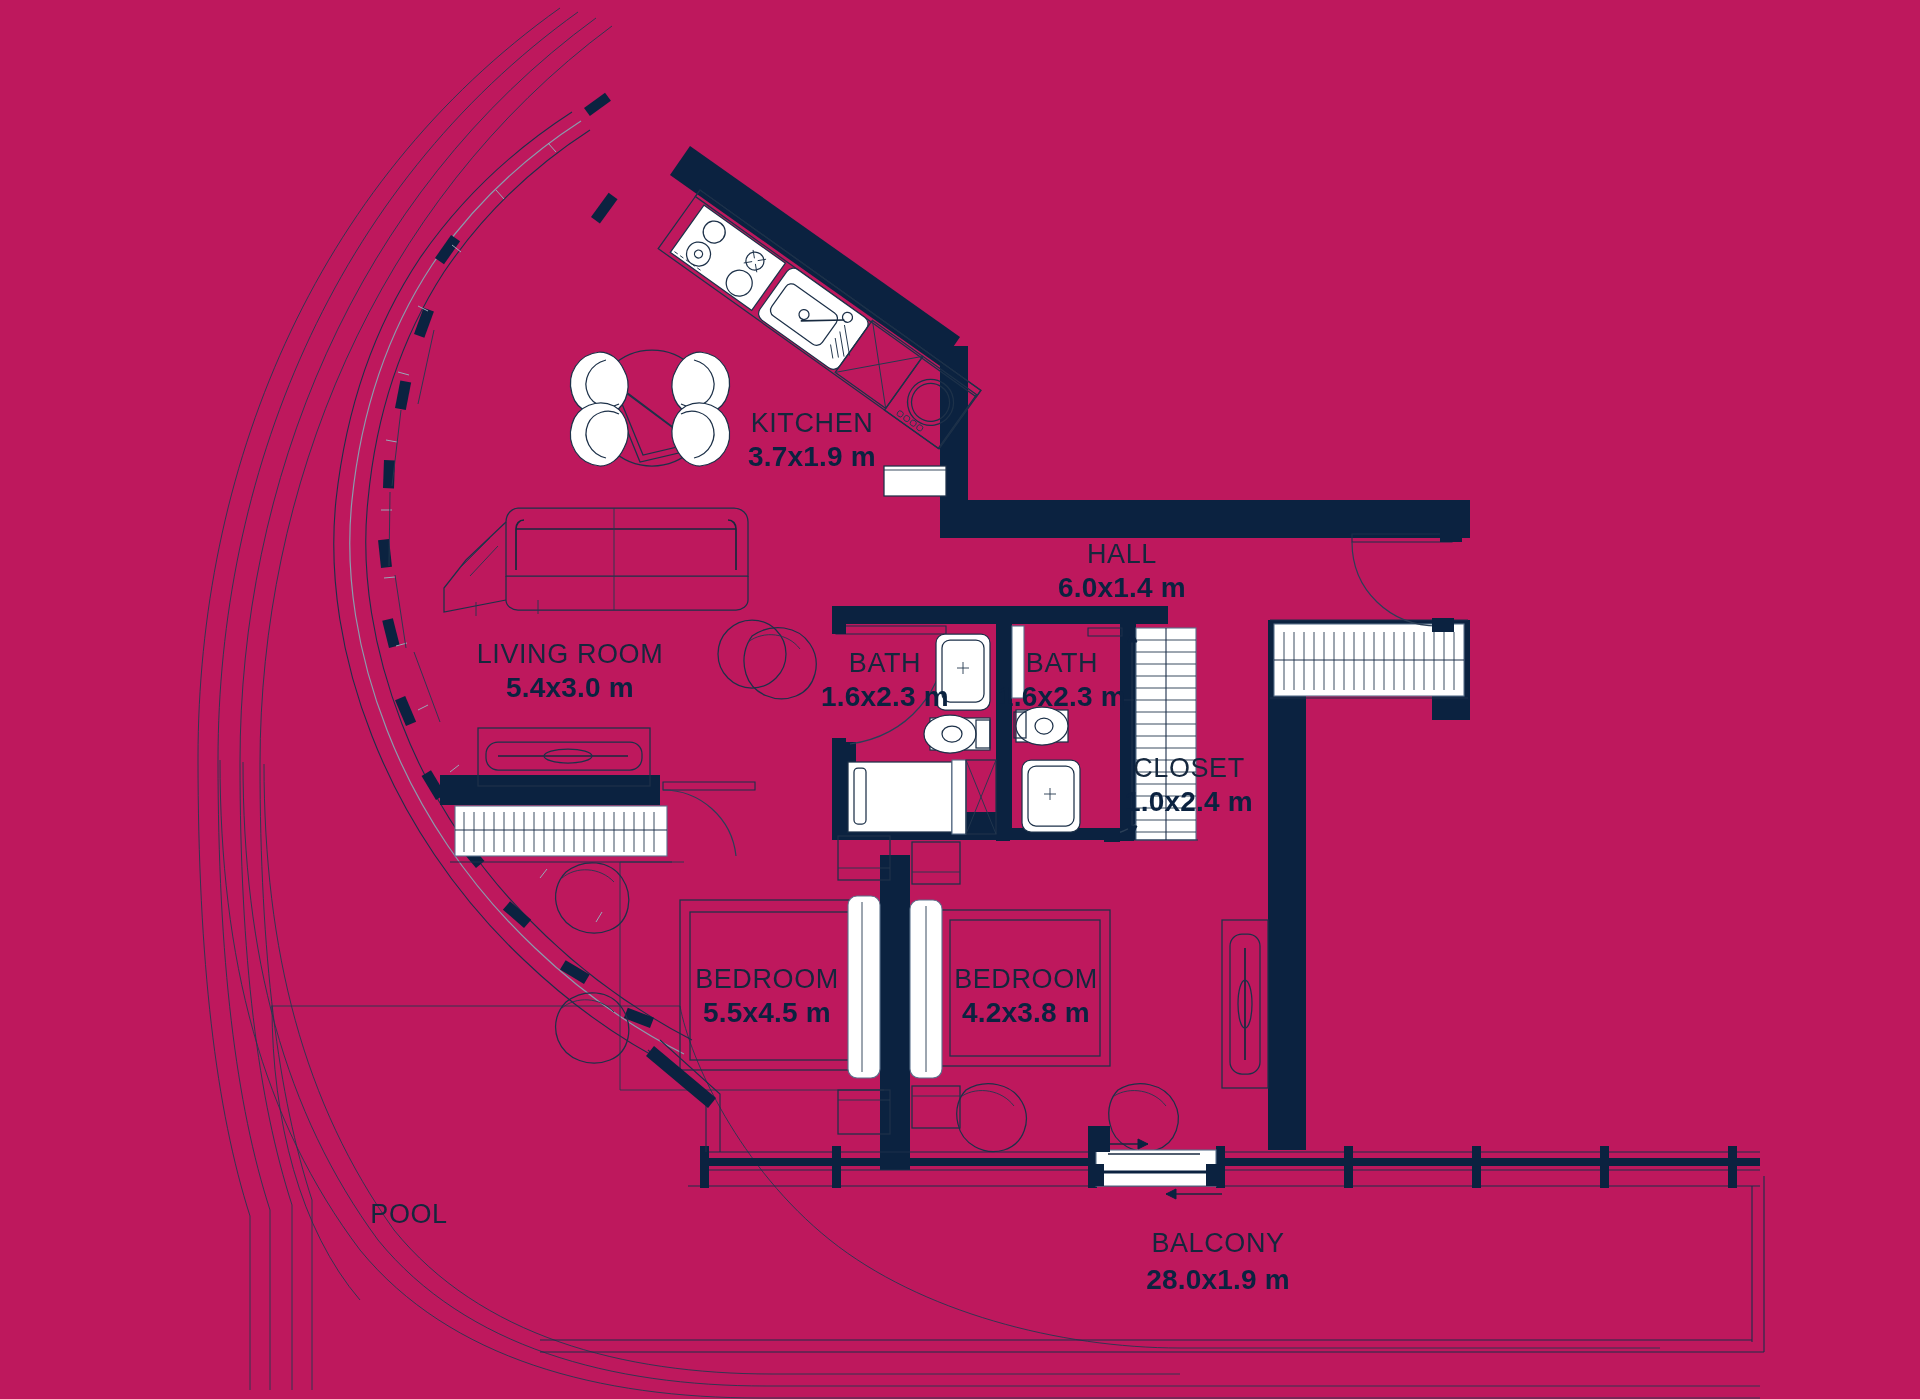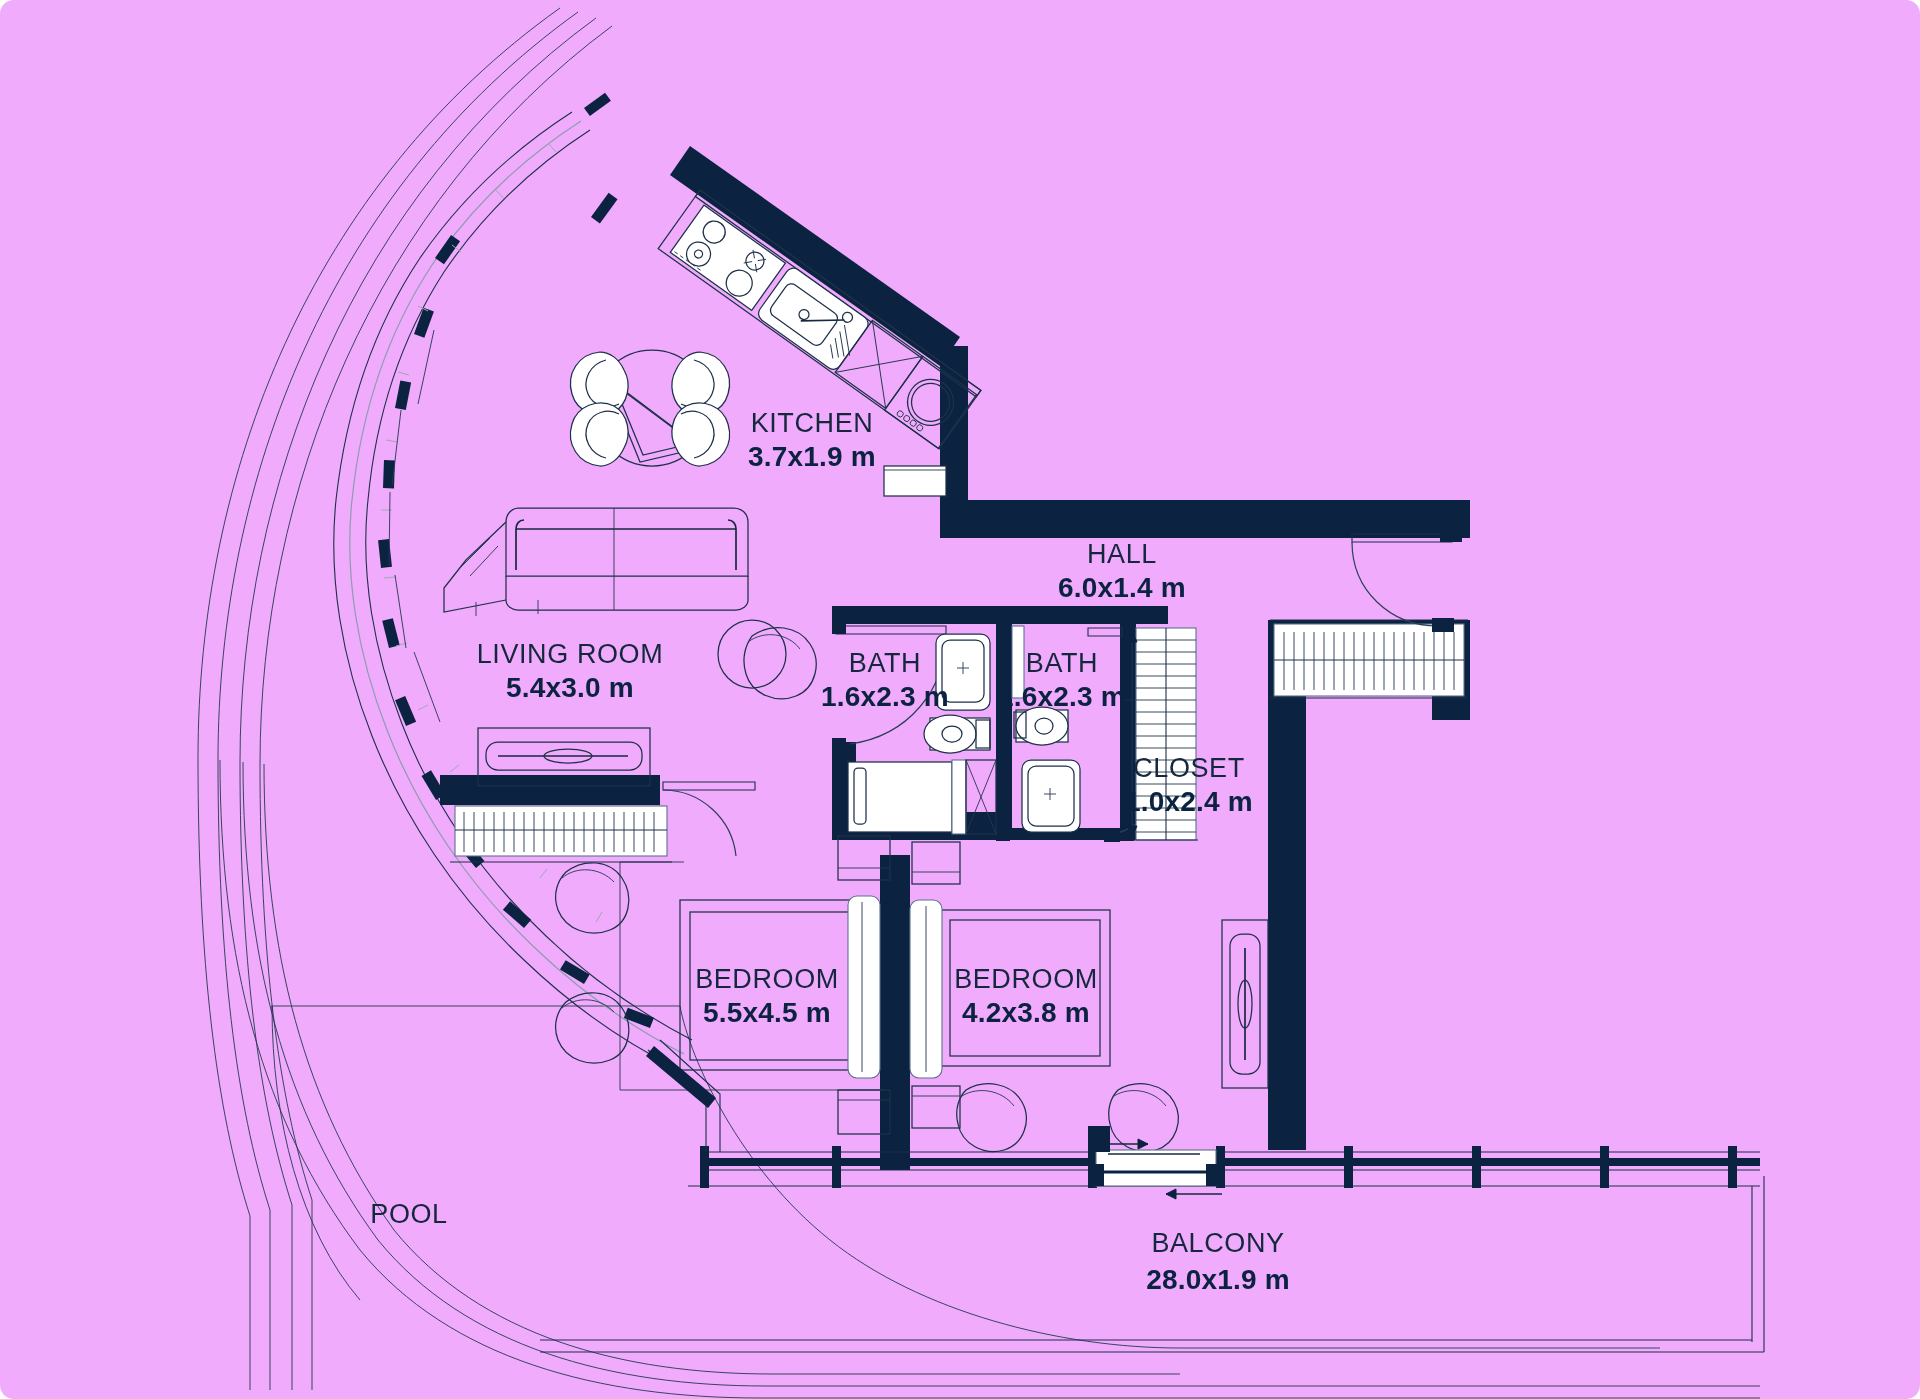--- a/index.html
+++ b/index.html
@@ -11,22 +11,21 @@
   body {
     width: 1920px;
     height: 1399px;
     overflow: hidden;
     font-family: "Liberation Sans", sans-serif;
   }
   #plan-root {
     position: relative;
     width: 1920px;
     height: 1399px;
-    background: #f0abfc;
-    border-radius: 14px;
+    background: #be185d;
   }
   svg.plan {
     position: absolute;
     left: 0; top: 0;
     width: 1920px;
     height: 1399px;
     display: block;
   }
   
   .thin      { fill: none; stroke: #1d2f4a; stroke-width: 1.1; }

